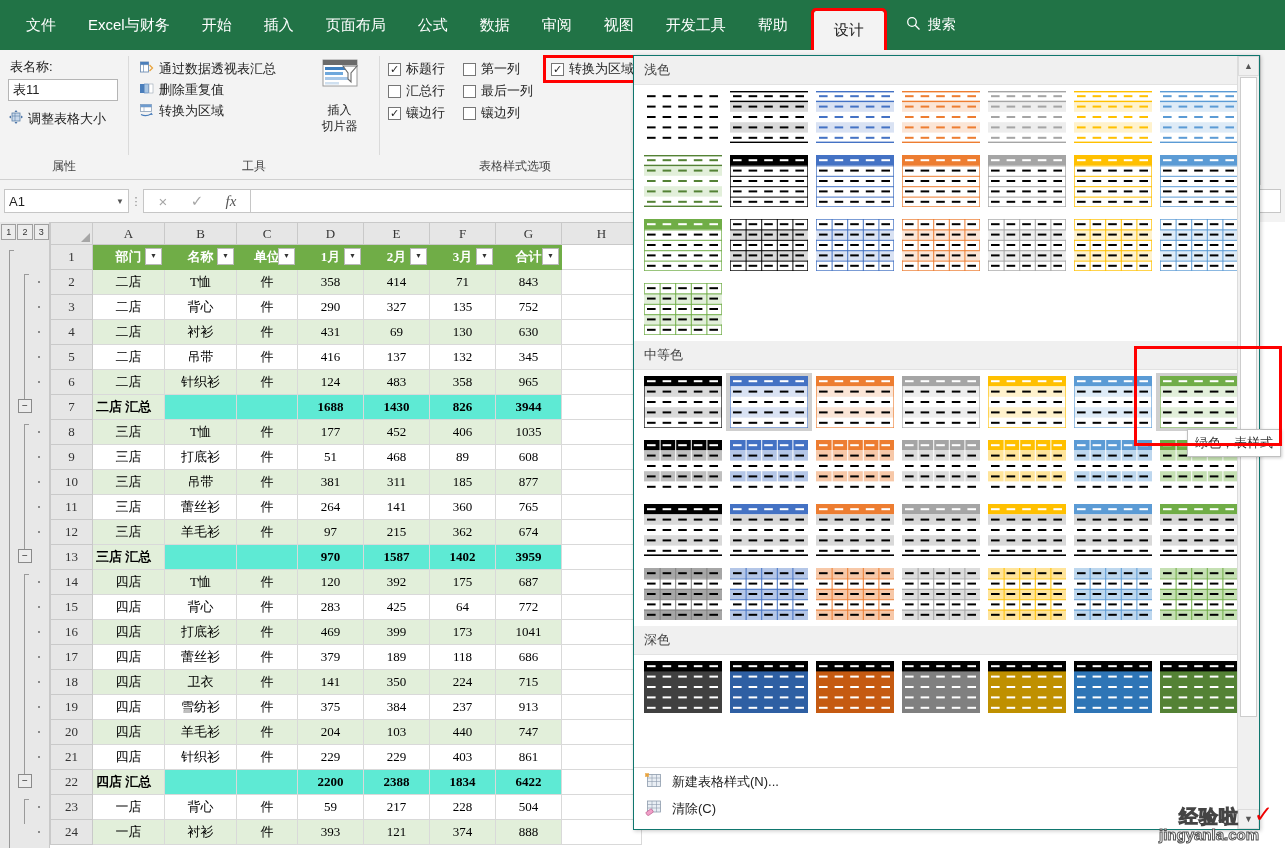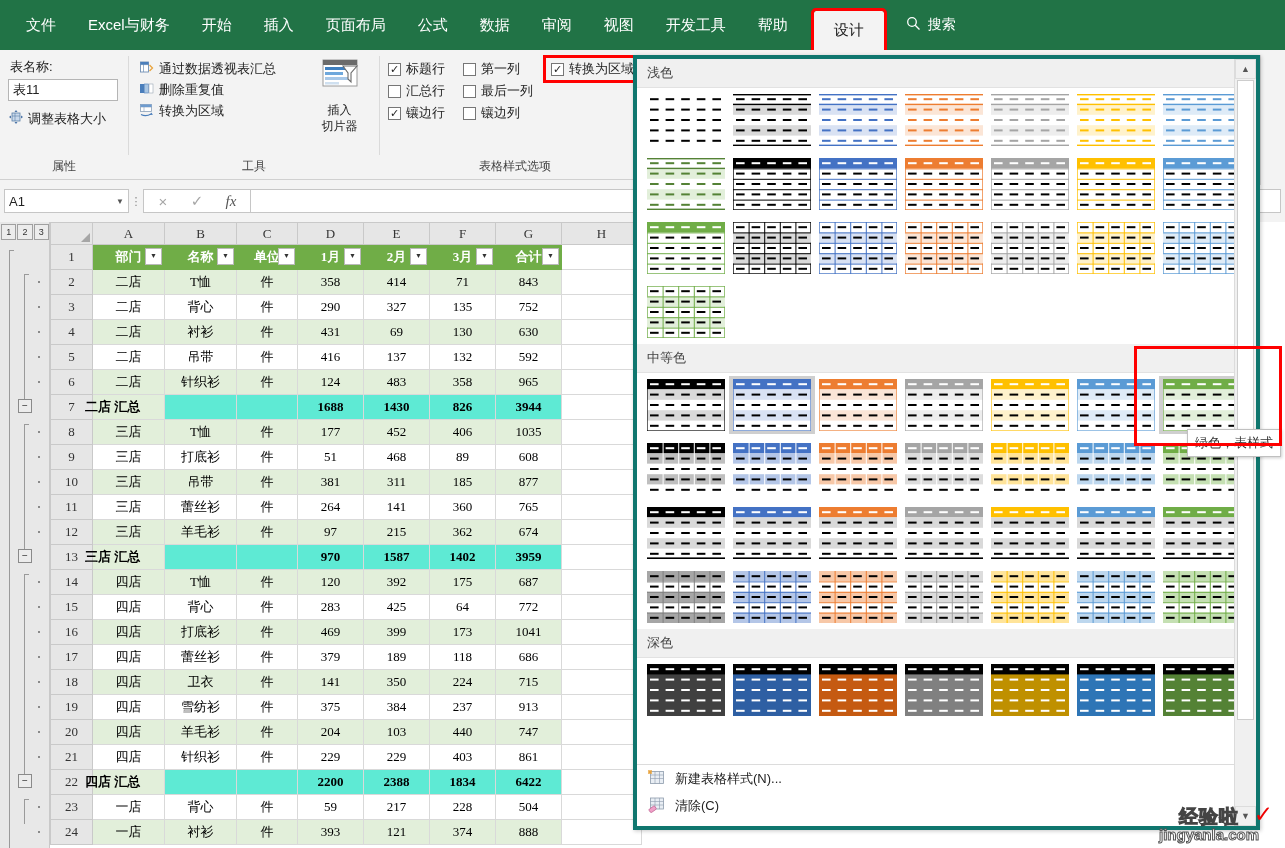--- a/index.html
+++ b/index.html
@@ -132,29 +132,29 @@
     height:25px; font-size:13px; text-align:center; position:relative;
     font-family:"Liberation Serif",serif;
   }
   .filtbtn{
     position:absolute; right:2px; top:3px; width:17px; height:17px;
     background:#ffffff; border:1px solid #b9b9b9; display:flex;
     align-items:center; justify-content:center; font-size:7px; color:#333; line-height:1;
   }
   td.subtotal{ background:#5eead4; font-weight:bold; }
   td.subtotal-label{
-    background:#e2efda; font-weight:bold; text-align:left; padding-left:0px;
+    background:#e2efda; font-weight:bold; text-align:left; padding-left:11px;
     font-size:13px; color:#000; position:relative; overflow:visible;
   }
   td.subtotal-label span{ position:relative; left:-8px; white-space:nowrap; }
 
   
   .gallery{
     position:absolute; left:633px; top:55px; width:627px; height:775px;
-    background:#ffffff; border:4px solid #0f766e; box-shadow:1px 1px 4px rgba(0,0,0,.22);
+    background:#ffffff; border:1px solid #0f766e; box-shadow:1px 1px 4px rgba(0,0,0,.22);
     overflow:hidden; z-index:30;
   }
   .gal-scrollarea{ position:absolute; left:0; top:0; right:22px; bottom:62px; overflow:hidden; }
   .gal-section-hdr{
     background:#f0f0f0; color:#444; font-size:13px; padding:5px 10px; border-bottom:1px solid #e2e2e2;
   }
   .thumbrow{ display:flex; padding:3px 0 3px 6px; }
   .thumbcell{ width:86px; padding:3px 4px; }
   .thumbcell.sel{ background:#cfcfcf; }
   .thumb{ width:78px; height:52px; background:#fff; }
@@ -484,21 +484,21 @@
             <td class="cell"></td>
           </tr>
           <tr>
             <td class="rowhdr">5</td>
             <td class="cell">二店</td>
             <td class="cell">吊带</td>
             <td class="cell">件</td>
             <td class="cell">416</td>
             <td class="cell">137</td>
             <td class="cell">132</td>
-            <td class="cell">592</td>
+            <td class="cell">345</td>
             <td class="cell"></td>
           </tr>
           <tr>
             <td class="rowhdr">6</td>
             <td class="cell band">二店</td>
             <td class="cell band">针织衫</td>
             <td class="cell band">件</td>
             <td class="cell band">124</td>
             <td class="cell band">483</td>
             <td class="cell band">358</td>

